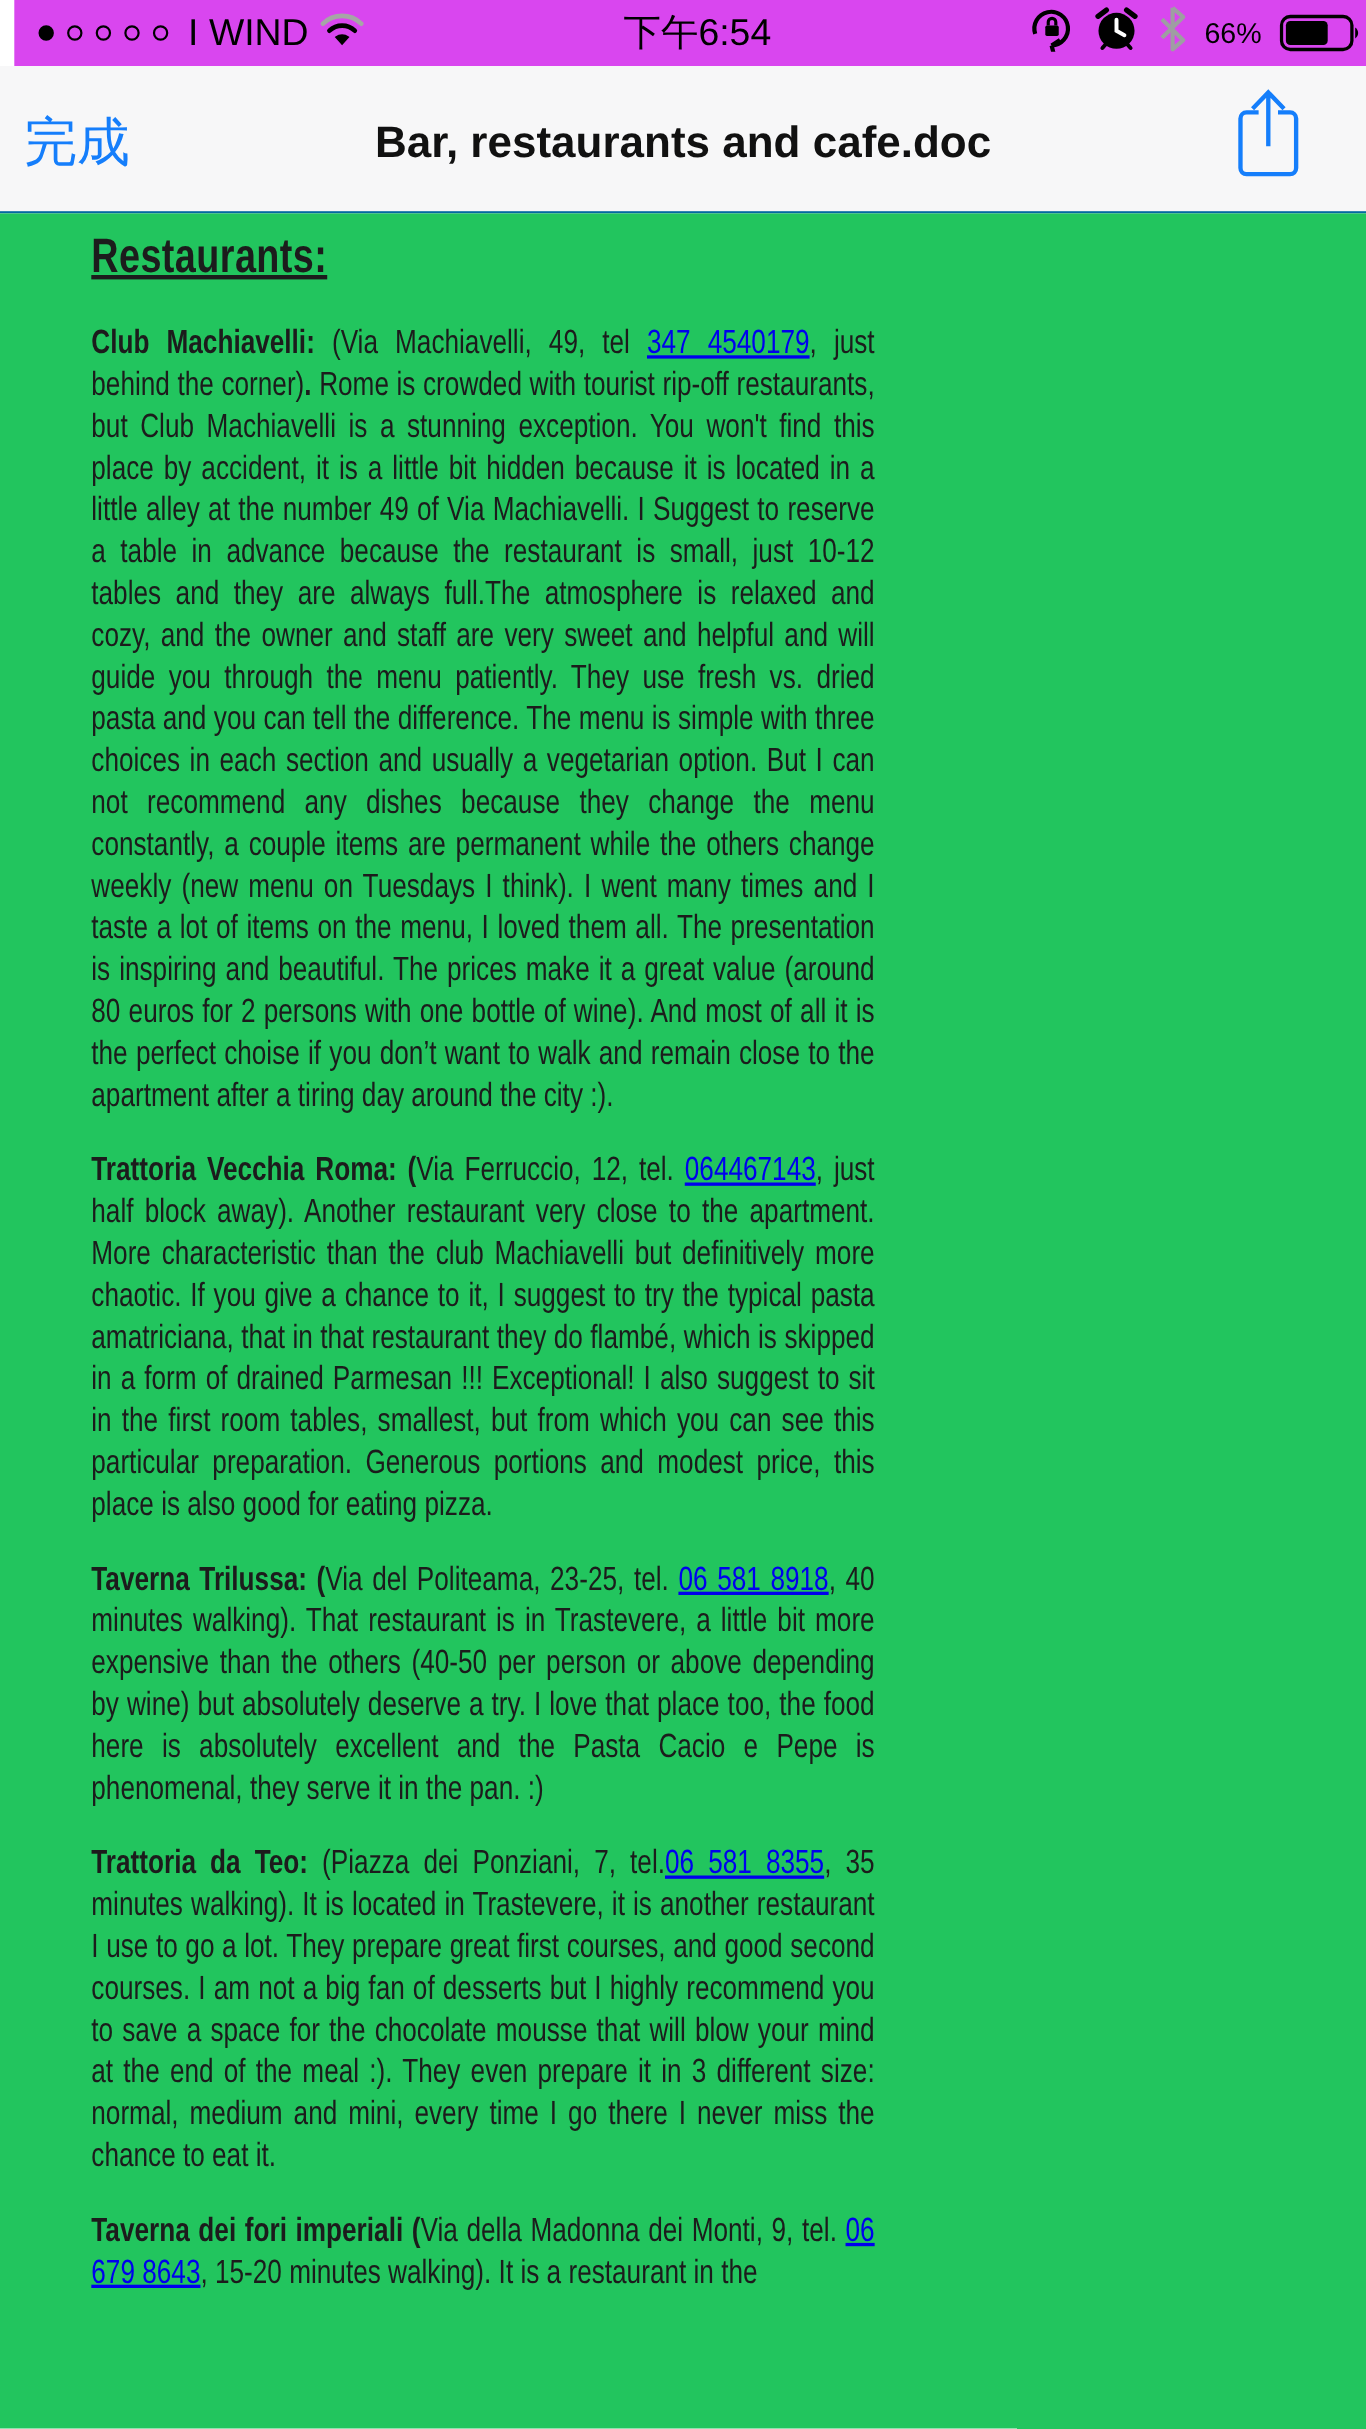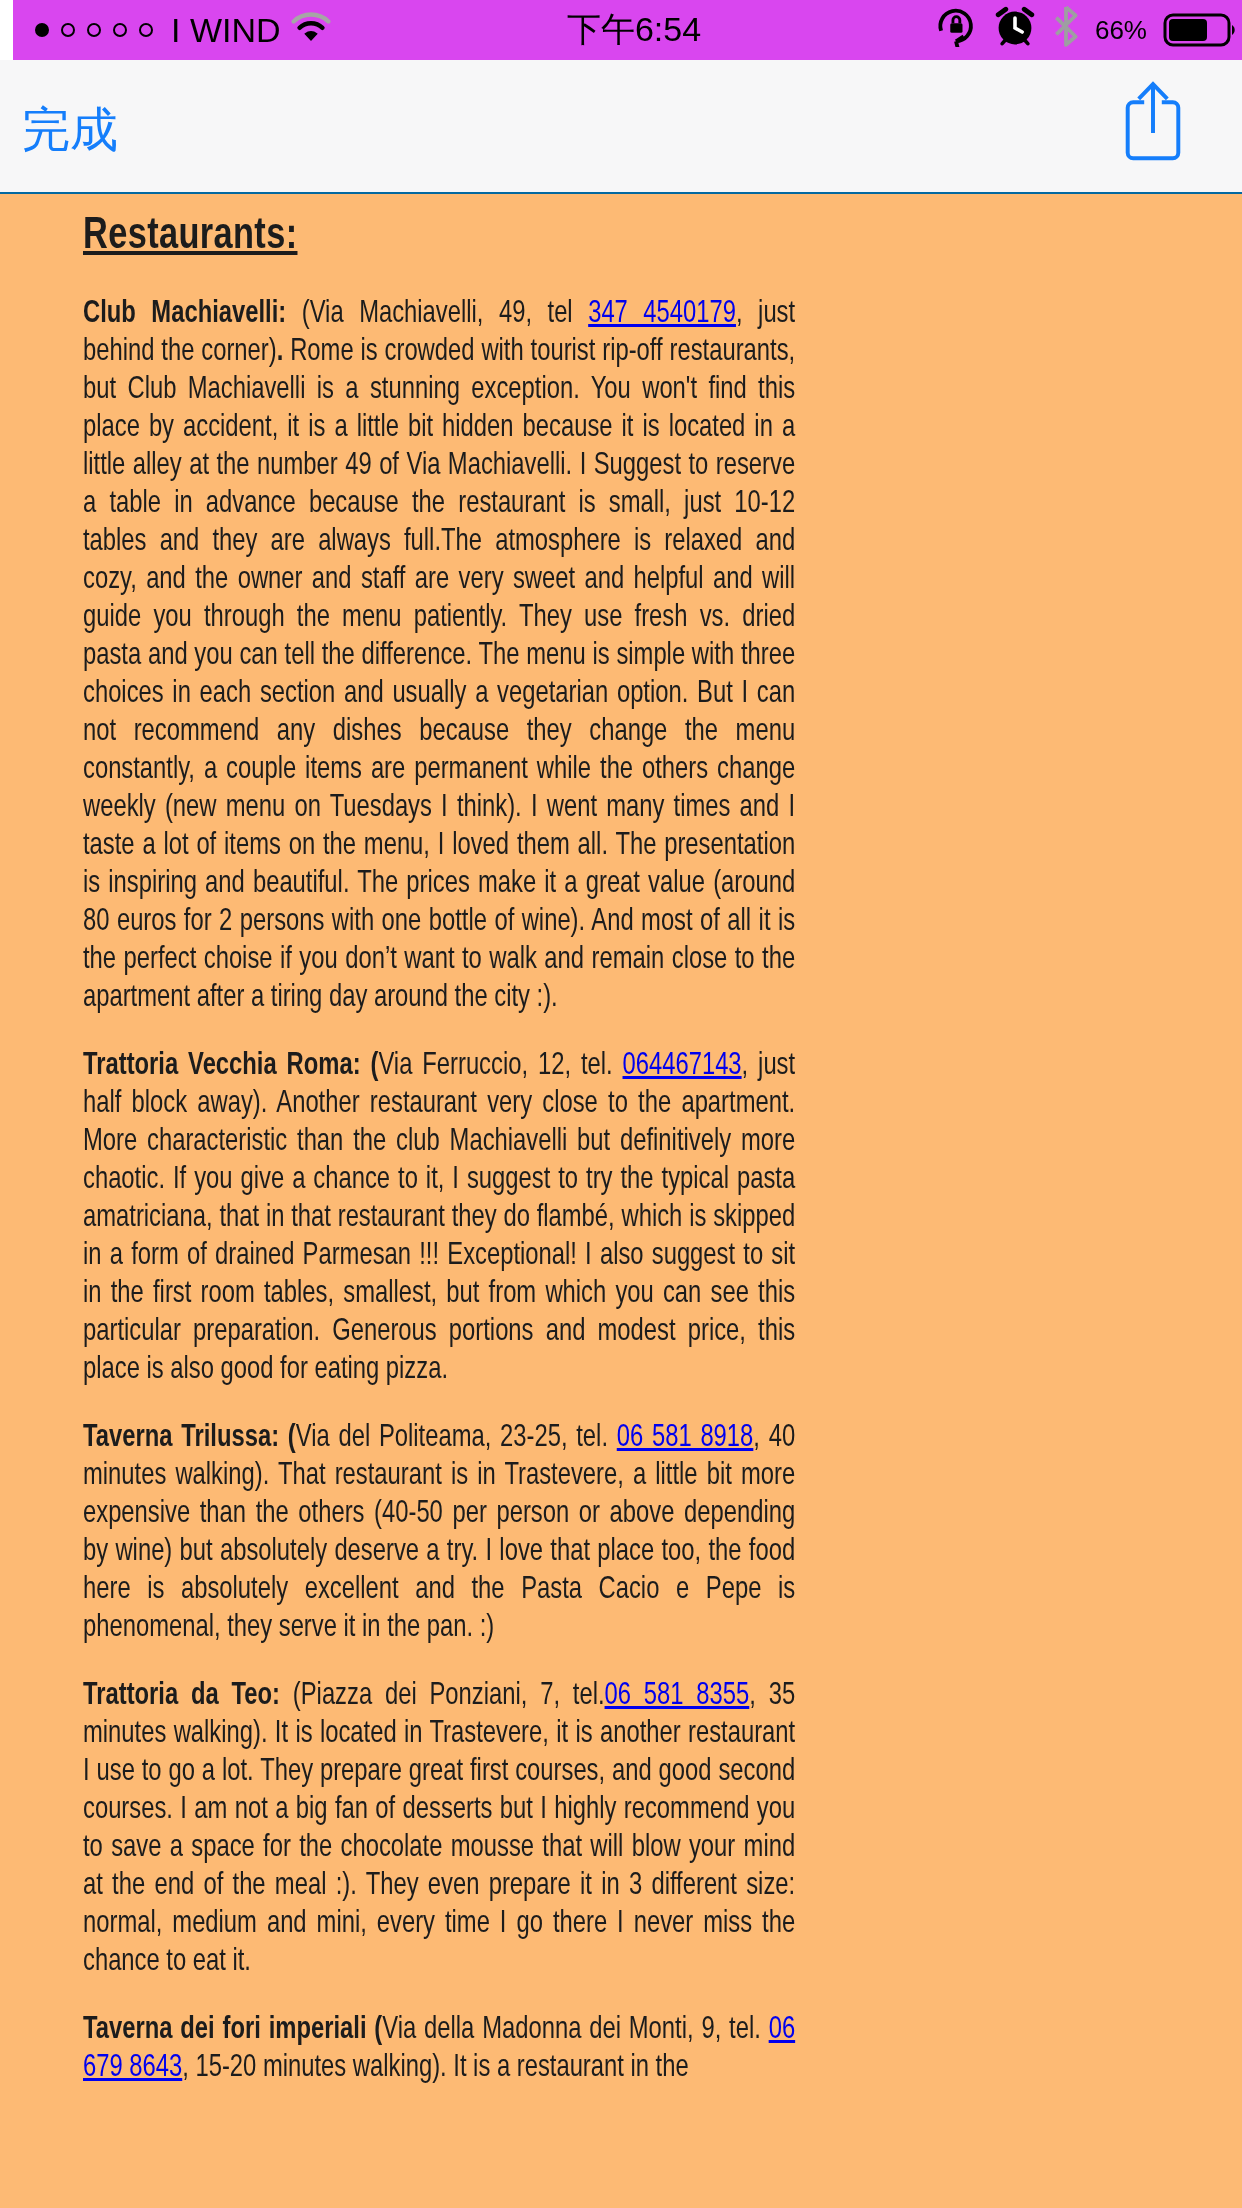--- a/index.html
+++ b/index.html
@@ -25,21 +25,21 @@
           border-bottom:2px solid #0369a1;box-sizing:content-box;}
   .nav-inner{position:relative;width:100%;height:100%;display:flex;align-items:center;}
   .done-btn{position:absolute;left:22px;top:50%;transform:translateY(-44%);
             font-size:48px;color:var(--accent,#157efb);background:none;border:none;padding:0;
             font-family:"Liberation Sans",sans-serif;cursor:pointer;}
   .nav-title{position:absolute;left:50%;top:50%;transform:translate(-50%,-40%);
              font-size:40px;font-weight:bold;color:#111;white-space:nowrap;}
   .share-btn{position:absolute;right:58px;top:18px;background:none;border:none;padding:0;cursor:pointer;}
 
   
-  .doc{position:absolute;left:0;top:194px;right:0;bottom:0;background:#fdba74;overflow:hidden;
+  .doc{position:absolute;left:0;top:194px;right:0;bottom:0;background:#22c55e;overflow:hidden;
        padding:14px 12px 0 83px;}
   .doc-inner{width:913px;transform:scaleX(0.78);transform-origin:0 0;color:#1c1c1c;}
   .doc-heading{font-size:44px;font-weight:bold;text-decoration:underline;margin:0 0 34px 0;
                letter-spacing:0.5px;}
   .para{font-size:30.5px;line-height:38px;text-align:justify;margin:0 0 30px 0;}
   .para .b{font-weight:bold;}
   .tel-link{color:var(--link,#0000ee);text-decoration:underline;}
 </style>
 </head>
 <body>
@@ -94,20 +94,21 @@
           <rect id="battFill" x="6" y="7" width="38" height="22" rx="4" fill="#000"></rect>
           <path d="M69 13 a6 6 0 0 1 0 10 Z" fill="#000"></path>
         </svg>
       </span>
     </div>
   </div>
 
   <div class="navbar">
     <div class="nav-inner">
       <button class="done-btn">完成</button>
+      <div class="nav-title">Bar, restaurants and cafe.doc</div>
       <button class="share-btn">
         <svg width="62" height="88" viewBox="0 0 56 80">
           <path d="M20 22 H10 a5 5 0 0 0 -5 5 V68 a5 5 0 0 0 5 5 H46 a5 5 0 0 0 5-5 V27 a5 5 0 0 0 -5-5 H36" fill="none" stroke="#157efb" stroke-width="3.6"></path>
           <path d="M28 50 V7 M15 19 L28 5.5 L41 19" fill="none" stroke="#157efb" stroke-width="3.6" stroke-linejoin="miter"></path>
         </svg>
       </button>
     </div>
   </div>
 
   <div class="doc">

